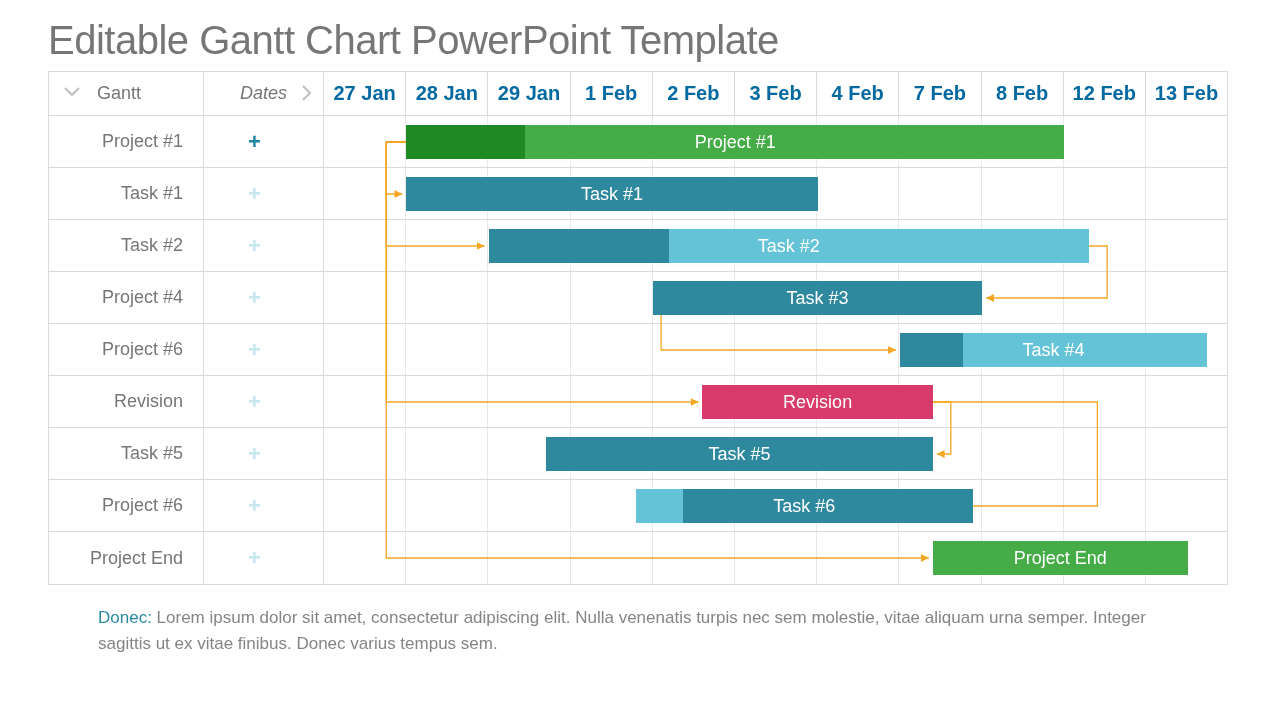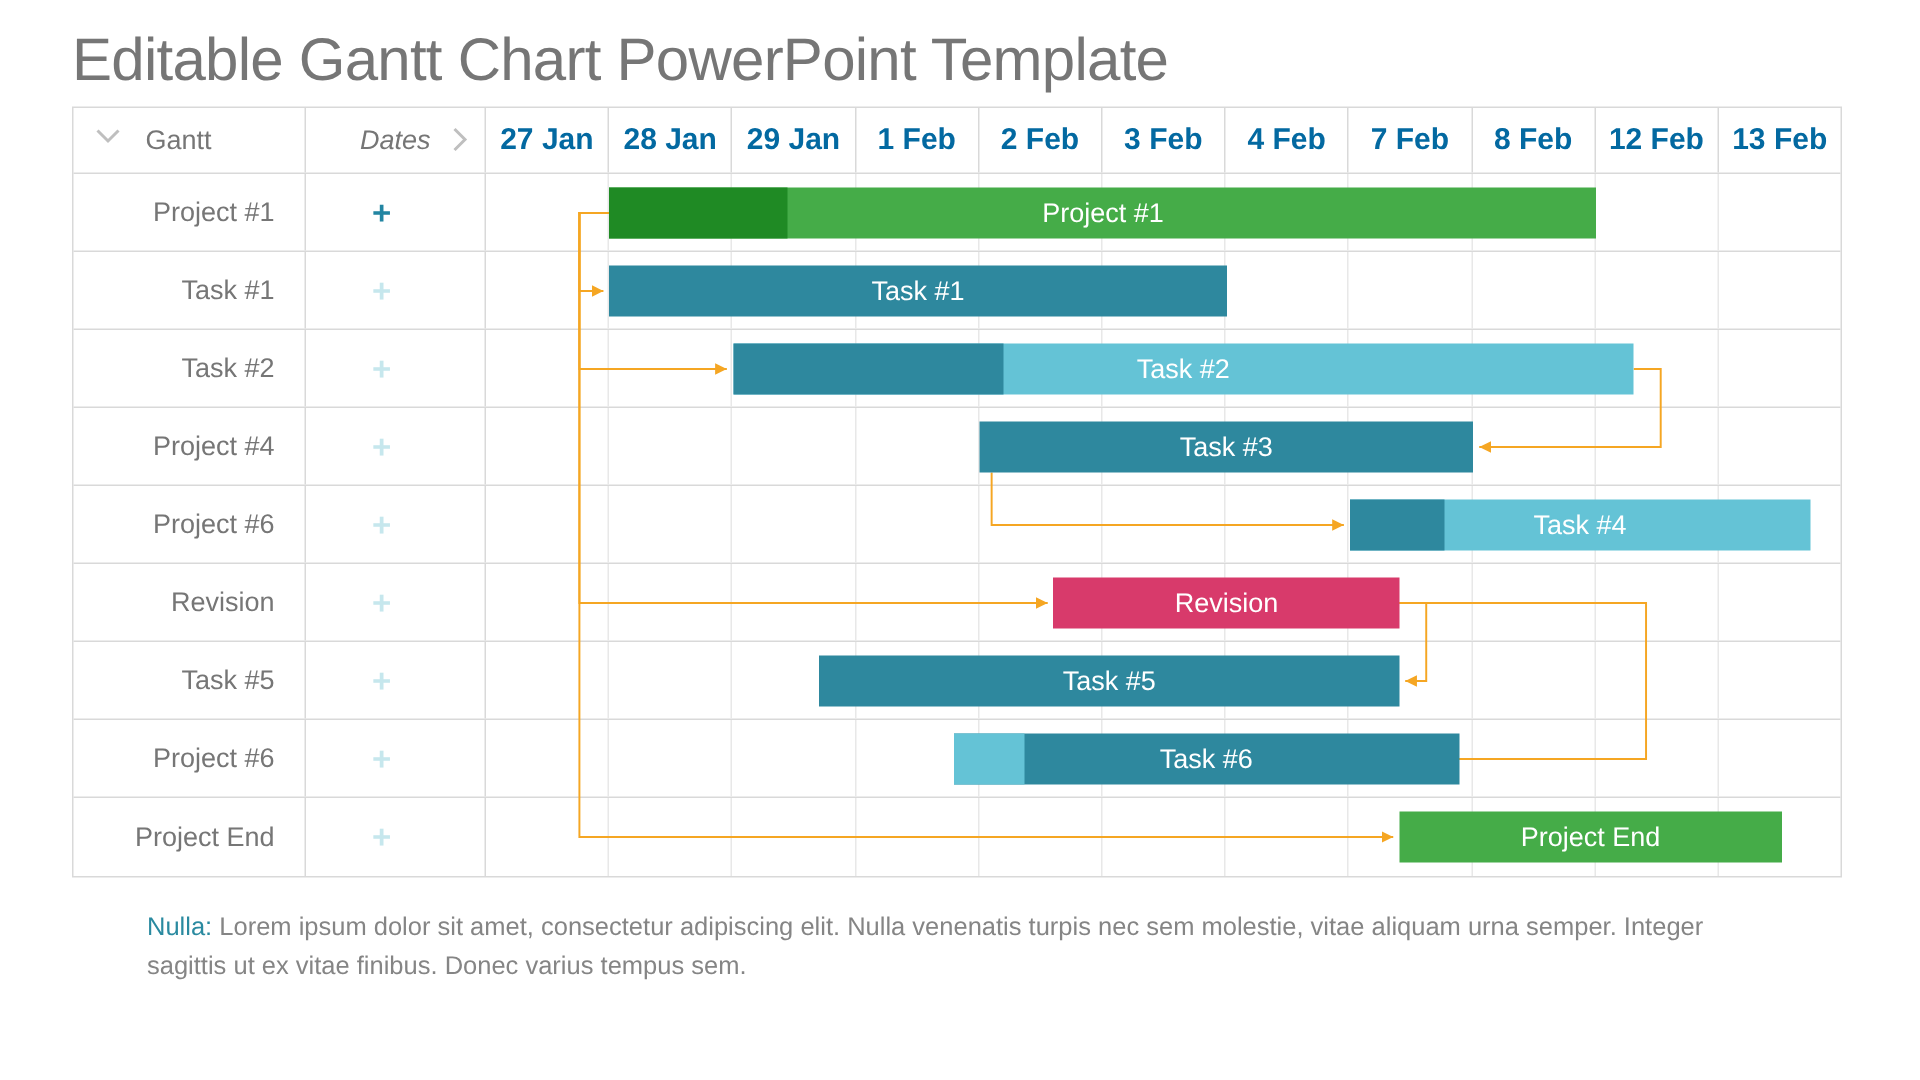--- a/index.html
+++ b/index.html
@@ -392,15 +392,15 @@
           <div class="prog" style="width: 47.2245px; background: rgb(100, 195, 214); right: 0px;"></div>
           <span class="bar-label">Task #6</span>
         </div>
         <div class="bar" style="left: 608.818px; top: 425px; width: 255.045px; background: rgb(69, 172, 72);">
           <span class="bar-label">Project End</span>
         </div>
       </div>
   </div>
 
   <p class="note">
-    <span class="note-label">Nulla: </span><span>Lorem ipsum dolor sit amet, consectetur adipiscing elit. Nulla venenatis turpis nec sem molestie, vitae aliquam urna semper. Integer sagittis ut ex vitae finibus. Donec varius tempus sem.</span>
+    <span class="note-label">Donec: </span><span>Lorem ipsum dolor sit amet, consectetur adipiscing elit. Nulla venenatis turpis nec sem molestie, vitae aliquam urna semper. Integer sagittis ut ex vitae finibus. Donec varius tempus sem.</span>
   </p>
 </div>
 
 </body></html>

